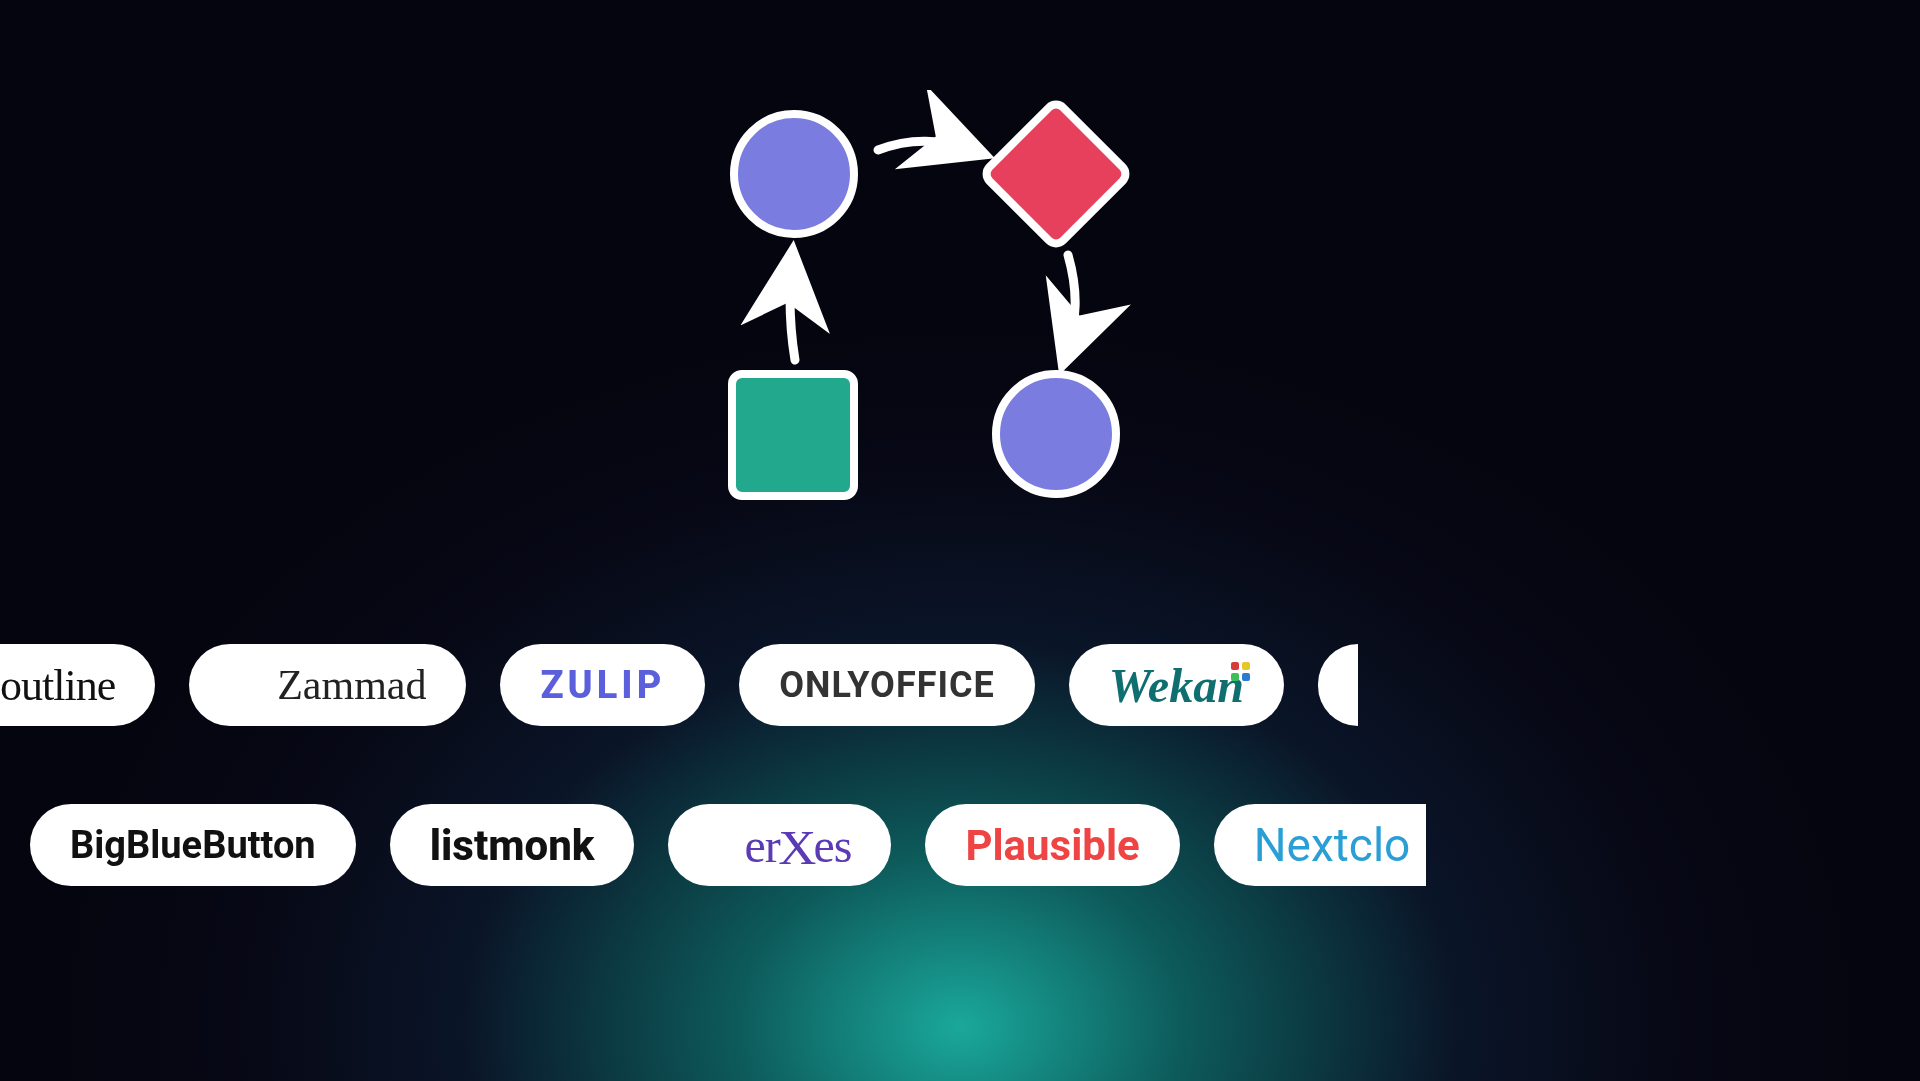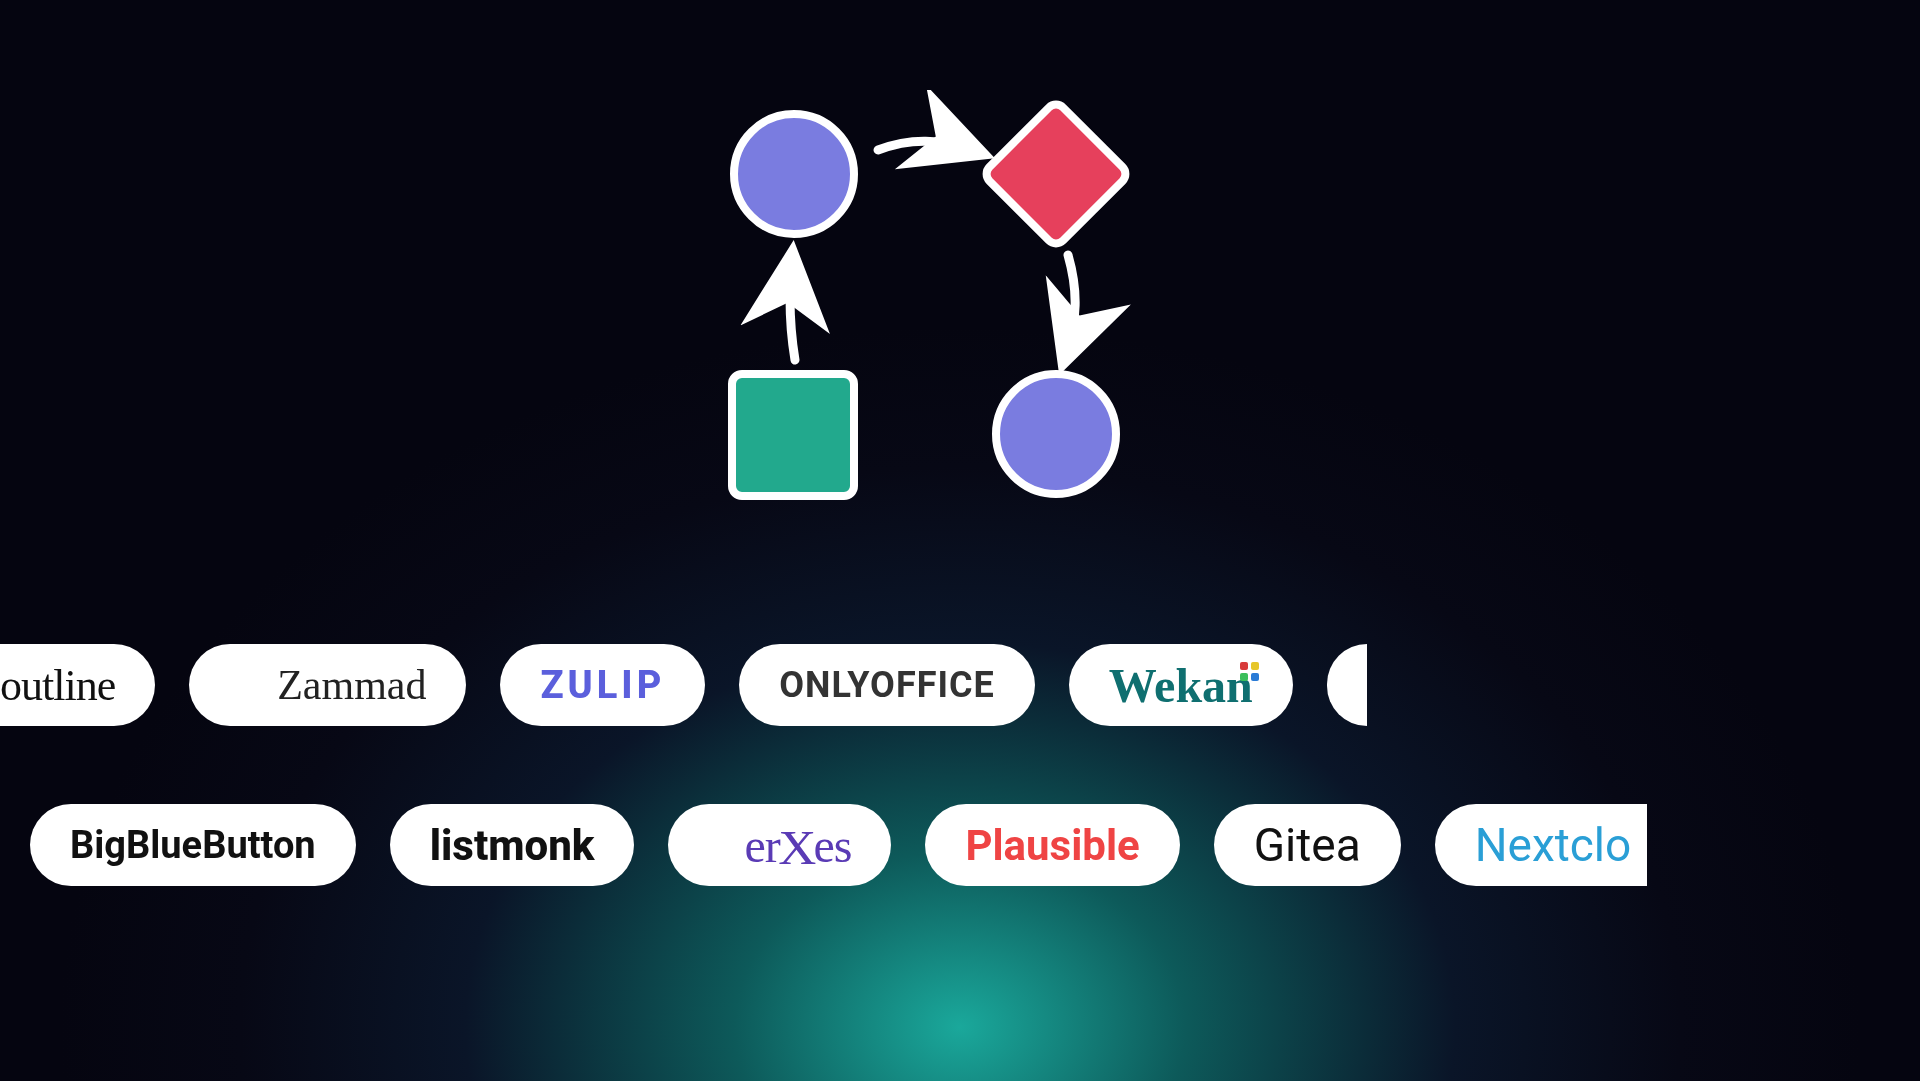--- a/index.html
+++ b/index.html
@@ -88,21 +88,21 @@
     flex-shrink: 0;
     white-space: nowrap;
   }
 
   
   .outline   { font-weight: 400; color: #111; font-family: Georgia, "Times New Roman", serif; font-size: 44px; letter-spacing: -1px; }
   .zammad    { font-family: Georgia, "Times New Roman", serif; font-size: 42px; color: #222; margin-left: 48px; }
   .zulip     { font-weight: 800; color: #5b5fdc; letter-spacing: 4px; font-size: 38px; }
   .onlyoffice{ font-weight: 700; color: #333; letter-spacing: 1px; font-size: 36px; }
   .taiga     { font-weight: 300; color: #6b6b6b; letter-spacing: 3px; font-size: 40px; }
-  .wekan     { font-family: "Brush Script MT", cursive; color: #0f6f70; font-size: 48px; font-weight: 600; position: relative; text-align: center; }
+  .wekan     { font-family: "Brush Script MT", cursive; font-style: italic; color: #0f6f70; font-size: 48px; font-weight: 600; position: relative; text-align: center; }
   .wekan .dots { position: absolute; right: -6px; top: 4px; display: grid; grid-template-columns: 8px 8px; grid-auto-rows: 8px; gap: 3px; }
   .wekan .dots span { width: 8px; height: 8px; border-radius: 2px; }
   .d-r { background:#d83b3b; } .d-g { background:#3bbf5b; } .d-y { background:#e6c62a; } .d-b { background:#2a7bd6; }
 
   .listmonk  { font-weight: 800; color: #111; font-size: 42px; }
   .bbb       { font-weight: 700; color: #111; font-size: 38px; }
   .erxes     { font-family: Georgia, "Times New Roman", serif; color: #5a3bb5; font-size: 48px; letter-spacing: -1px; margin-left: 36px; }
   .erxes .x  { text-transform: uppercase; font-weight: 300; display:inline-block; transform: translateY(2px) scaleX(1.1); }
   .plausible { font-weight: 700; color: #ef4444; font-size: 42px; }
   .gitea     { font-weight: 400; color: #111; font-size: 46px; }
@@ -175,19 +175,16 @@
     </div>
   <div class="pill">
       <span class="listmonk">listmonk</span>
     </div>
   <div class="pill">
       <span class="erxes">er<span class="x">X</span>es</span>
     </div>
   <div class="pill">
       <span class="plausible">Plausible</span>
     </div>
-  <div class="pill">
-      <span class="gitea">Gitea</span>
-    </div>
   <div class="pill half-right">
       <span class="nextcloud">Nextclo</span>
     </div>
 </div>
 
 </body></html>

